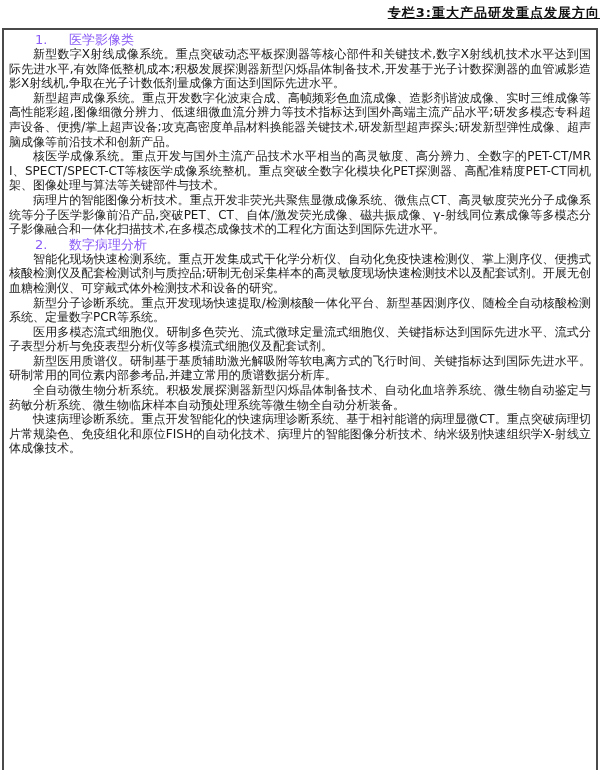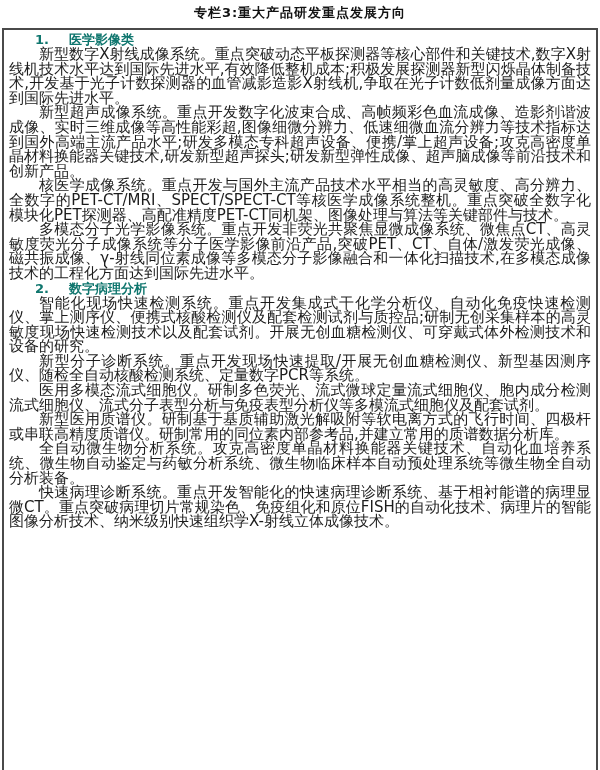--- a/index.html
+++ b/index.html
@@ -10,49 +10,50 @@
   .page {
     position: relative;
     width: 600px;
     height: 770px;
     overflow: hidden;
     background: #ffffff;
     color: #1c1c1c;
     font-family: "DejaVu Sans", "Liberation Sans", sans-serif;
   }
   .doc-title {
-    text-align: center;
+    text-align: right;
     font-size: 13px;
     font-weight: bold;
     letter-spacing: 1px;
     padding: 4px 0 6px 0;
     color: #111111;
+    text-decoration: underline;
   }
   .content-box {
     margin: 0 2px;
     border: 2px solid #4a4a4a;
     border-bottom: none;
     padding: 2px 5px 10px 5px;
     min-height: 760px;
     box-sizing: border-box;
   }
   .section-heading {
-    font-weight: bold;
+    font-weight: normal;
     font-size: 13px;
     line-height: 15px;
     padding-left: 26px;
-    color: #0f766e;
+    color: #8b5cf6;
   }
   .section-heading .h-num {
     display: inline-block;
     min-width: 34px;
   }
   .content-box p {
     margin: 0;
-    font-size: 15px;
+    font-size: 12px;
     line-height: 14.6px;
     text-align: justify;
     text-indent: 2em;
     word-break: break-all;
     color: #1c1c1c;
   }
 </style>
 </head>
 <body>
 
@@ -61,26 +62,26 @@
   <div class="doc-title">专栏3:重大产品研发重点发展方向</div>
 
   <div class="content-box">
 
     <div class="section-heading">
       <span class="h-num">1.</span><span class="h-label">医学影像类</span>
     </div>
     <p>新型数字X射线成像系统。重点突破动态平板探测器等核心部件和关键技术,数字X射线机技术水平达到国际先进水平,有效降低整机成本;积极发展探测器新型闪烁晶体制备技术,开发基于光子计数探测器的血管减影造影X射线机,争取在光子计数低剂量成像方面达到国际先进水平。</p>
     <p>新型超声成像系统。重点开发数字化波束合成、高帧频彩色血流成像、造影剂谐波成像、实时三维成像等高性能彩超,图像细微分辨力、低速细微血流分辨力等技术指标达到国外高端主流产品水平;研发多模态专科超声设备、便携/掌上超声设备;攻克高密度单晶材料换能器关键技术,研发新型超声探头;研发新型弹性成像、超声脑成像等前沿技术和创新产品。</p>
     <p>核医学成像系统。重点开发与国外主流产品技术水平相当的高灵敏度、高分辨力、全数字的PET-CT/MRI、SPECT/SPECT-CT等核医学成像系统整机。重点突破全数字化模块化PET探测器、高配准精度PET-CT同机架、图像处理与算法等关键部件与技术。</p>
-    <p>多模态分子光学影像系统。重点开发非荧光共聚焦显微成像系统、微焦点CT、高灵敏度荧光分子成像系统等分子医学影像前沿产品,突破PET、CT、自体/激发荧光成像、磁共振成像、γ-射线同位素成像等多模态分子影像融合和一体化扫描技术,在多模态成像技术的工程化方面达到国际先进水平。</p>
+    <p>病理片的智能图像分析技术。重点开发非荧光共聚焦显微成像系统、微焦点CT、高灵敏度荧光分子成像系统等分子医学影像前沿产品,突破PET、CT、自体/激发荧光成像、磁共振成像、γ-射线同位素成像等多模态分子影像融合和一体化扫描技术,在多模态成像技术的工程化方面达到国际先进水平。</p>
 
     <div class="section-heading">
       <span class="h-num">2.</span><span class="h-label">数字病理分析</span>
     </div>
     <p>智能化现场快速检测系统。重点开发集成式干化学分析仪、自动化免疫快速检测仪、掌上测序仪、便携式核酸检测仪及配套检测试剂与质控品;研制无创采集样本的高灵敏度现场快速检测技术以及配套试剂。开展无创血糖检测仪、可穿戴式体外检测技术和设备的研究。</p>
-    <p>新型分子诊断系统。重点开发现场快速提取/开展无创血糖检测仪、新型基因测序仪、随检全自动核酸检测系统、定量数字PCR等系统。</p>
-    <p>医用多模态流式细胞仪。研制多色荧光、流式微球定量流式细胞仪、胞内成分检测流式细胞仪、流式分子表型分析与免疫表型分析仪等多模流式细胞仪及配套试剂。</p>
-    <p>新型医用质谱仪。研制基于基质辅助激光解吸附等软电离方式的飞行时间、四极杆或串联高精度质谱仪。研制常用的同位素内部参考品,并建立常用的质谱数据分析库。</p>
-    <p>全自动微生物分析系统。攻克高密度单晶材料换能器关键技术、自动化血培养系统、微生物自动鉴定与药敏分析系统、微生物临床样本自动预处理系统等微生物全自动分析装备。</p>
+    <p>新型分子诊断系统。重点开发现场快速提取/检测核酸一体化平台、新型基因测序仪、随检全自动核酸检测系统、定量数字PCR等系统。</p>
+    <p>医用多模态流式细胞仪。研制多色荧光、流式微球定量流式细胞仪、关键指标达到国际先进水平、流式分子表型分析与免疫表型分析仪等多模流式细胞仪及配套试剂。</p>
+    <p>新型医用质谱仪。研制基于基质辅助激光解吸附等软电离方式的飞行时间、关键指标达到国际先进水平。研制常用的同位素内部参考品,并建立常用的质谱数据分析库。</p>
+    <p>全自动微生物分析系统。积极发展探测器新型闪烁晶体制备技术、自动化血培养系统、微生物自动鉴定与药敏分析系统、微生物临床样本自动预处理系统等微生物全自动分析装备。</p>
     <p>快速病理诊断系统。重点开发智能化的快速病理诊断系统、基于相衬能谱的病理显微CT。重点突破病理切片常规染色、免疫组化和原位FISH的自动化技术、病理片的智能图像分析技术、纳米级别快速组织学X-射线立体成像技术。</p>
 
   </div>
 </div>
 
 </body></html>

